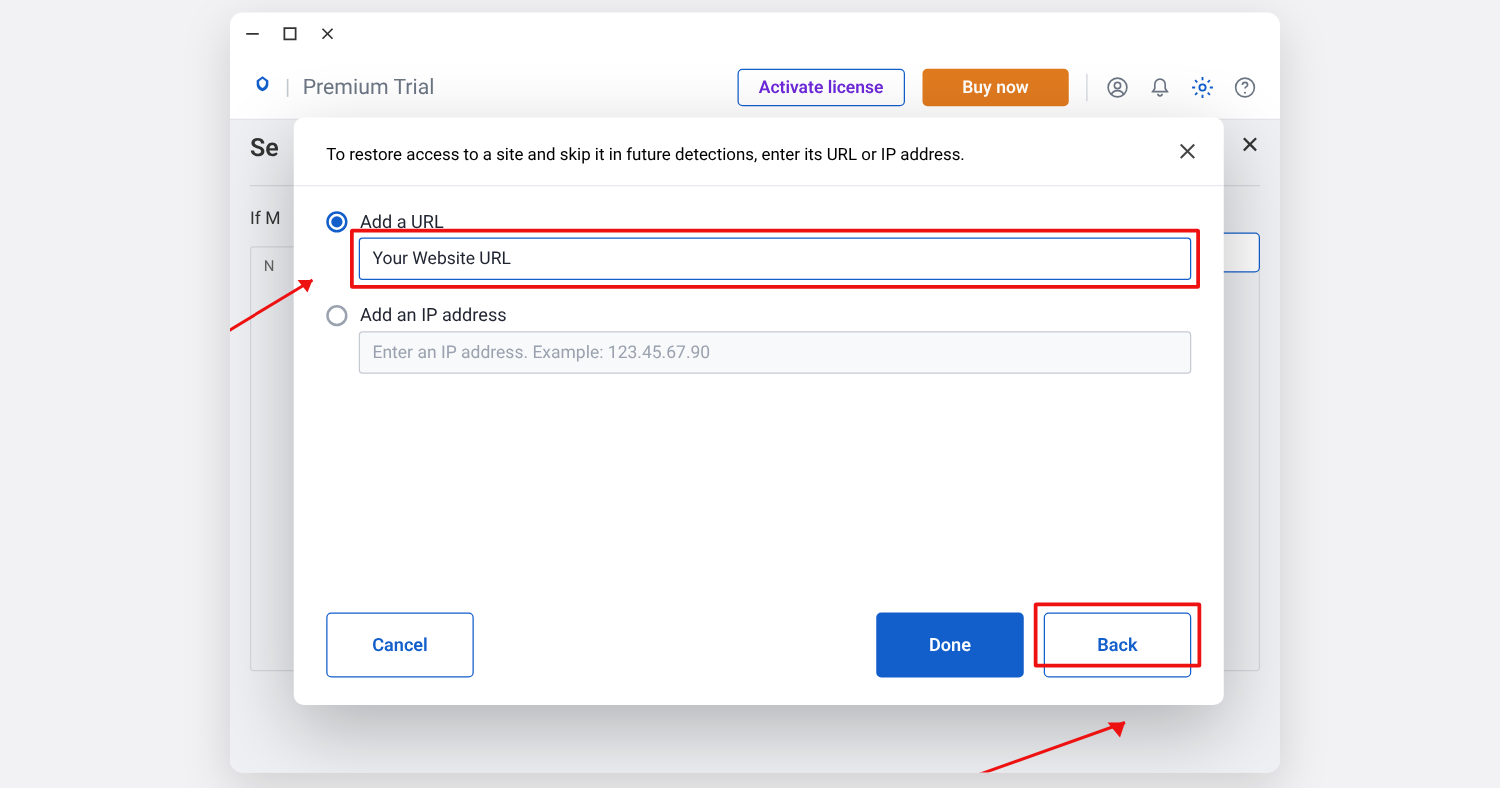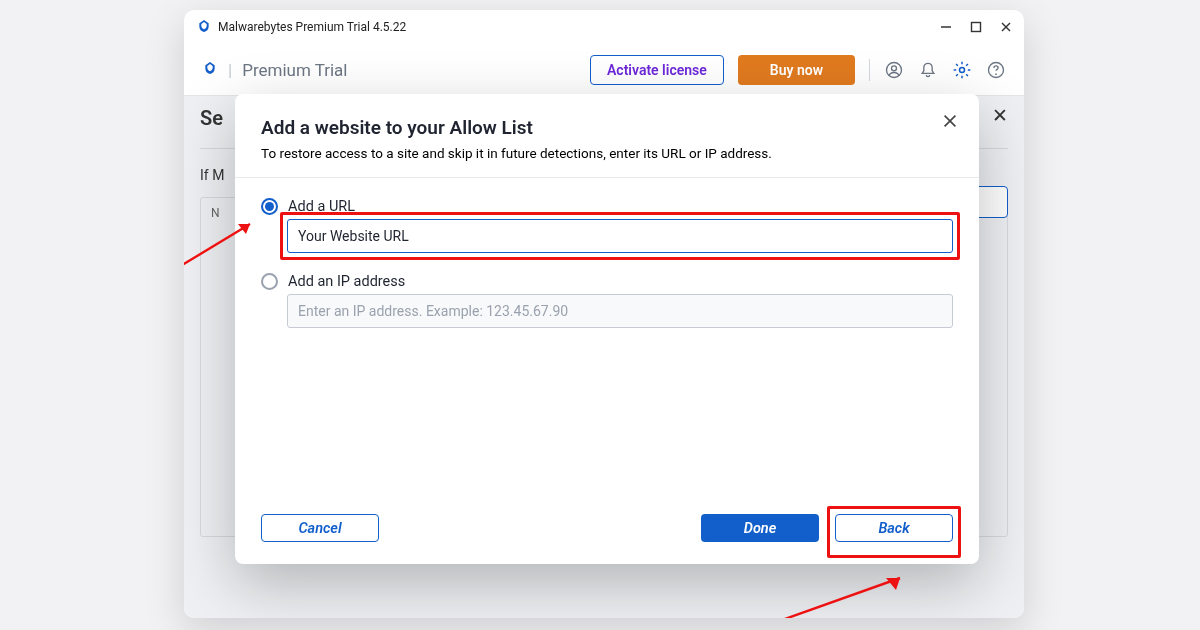--- a/index.html
+++ b/index.html
@@ -98,48 +98,40 @@
   .text-input::placeholder { color:#9aa2af; }
   .text-input.disabled { background:#f8f9fa; color:#9aa2af; }
 
   .spacer { flex:1; }
 
   .modal-footer {
     display:flex; justify-content:space-between; align-items:center;
   }
   .footer-right { display:flex; gap:16px; align-items:center; position:relative; }
   .mbtn {
-    min-width:118px; height:28px; border-radius:4px; font-size:14.5px; font-weight:600;
-    display:inline-flex; align-items:center; justify-content:center;font-style:italic;
+    min-width:118px; height:52px; border-radius:4px; font-size:14.5px; font-weight:600;
+    display:inline-flex; align-items:center; justify-content:center;
   }
   .mbtn-outline { border:1.5px solid #125ecb; color:#125ecb; background:#fff; }
   .mbtn-primary { border:none; background:#125ecb; color:#fff; }
   .done-hl {
     position:absolute; right:-8px; top:-8px; width:134px; height:52px;
     border:3px solid #e11; border-radius:2px; pointer-events:none;
   }
 
   .arrow { position:absolute; pointer-events:none; }
   .arrow svg line, .arrow svg path { stroke:#e11; stroke-width:2.4; fill:none; }
   .arrow svg polygon { fill:#e11; }
 </style>
 </head>
 <body>
 
 <div class="window">
 
   <div class="titlebar">
-    <div class="titlebar-left">
-      <span class="brand-icon">
-        <svg viewBox="0 0 24 24">
-            <path fill="#125ecb" d="M12 3 5 8v5c0 4 3 7 7 8 4-1 7-4 7-8V8l-7-5zm0 3 4 3v3c0 2-2 4-4 5-2-1-4-3-4-5V9l4-3z"></path>
-          </svg>
-      </span>
-      <span>Malwarebytes Premium Trial  4.5.22</span>
-    </div>
     <div class="titlebar-right">
       <span class="winctl">
           <svg width="12" height="12" viewBox="0 0 12 12">
             <line x1="1" y1="6" x2="11" y2="6" stroke="#333" stroke-width="1.4"></line>
           </svg>
         </span>
       <span class="winctl">
           <svg width="12" height="12" viewBox="0 0 12 12">
             <rect x="1.5" y="1.5" width="9" height="9" fill="none" stroke="#333" stroke-width="1.4"></rect>
           </svg>
@@ -211,21 +203,20 @@
 
   </div>
 
   <div class="modal">
     <span class="modal-close">
       <svg viewBox="0 0 20 20" width="18" height="18">
           <line x1="4" y1="4" x2="16" y2="16" stroke="#444" stroke-width="1.8"></line>
           <line x1="16" y1="4" x2="4" y2="16" stroke="#444" stroke-width="1.8"></line>
         </svg>
     </span>
-    <div class="modal-title">Add a website to your Allow List</div>
     <div class="modal-sub">To restore access to a site and skip it in future detections, enter its URL or IP address.</div>
     <div class="modal-hr"></div>
 
     <label class="option">
       <span class="radio checked"></span>
       <span>Add a URL</span>
     </label>
     <div class="field-wrap">
       <div class="url-hl"></div>
       <input class="text-input url" type="text" value="Your Website URL" style="">

